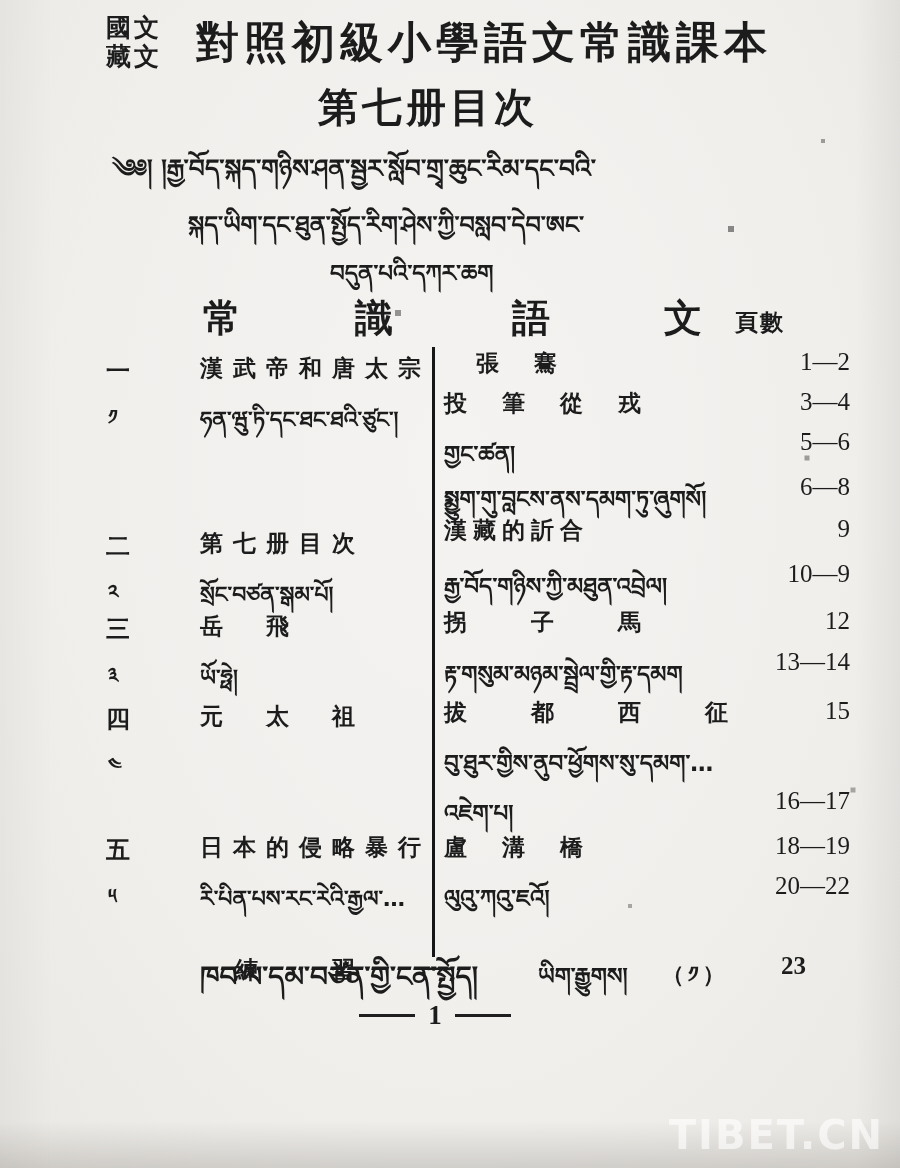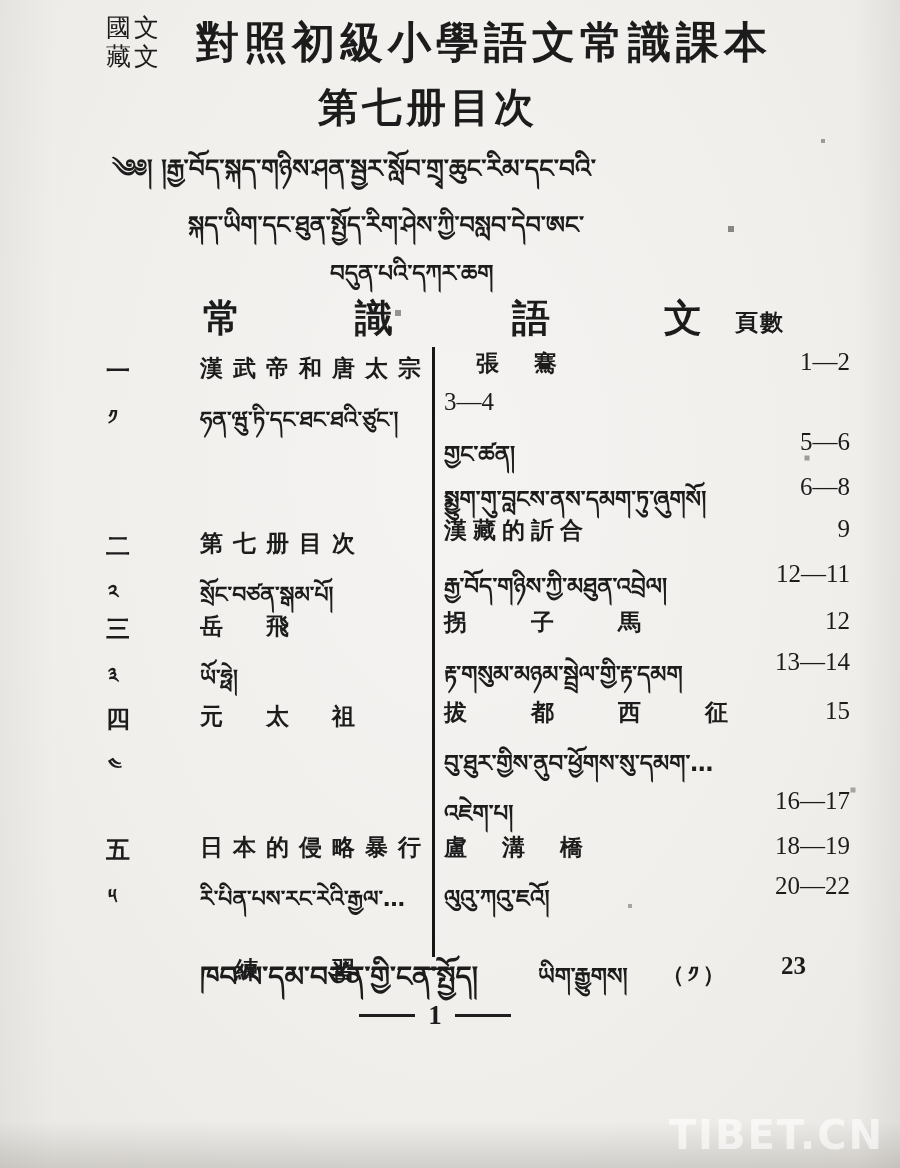--- a/index.html
+++ b/index.html
@@ -7,21 +7,21 @@
     position:relative;width:900px;height:1168px;margin:0 auto;overflow:hidden;
     color:#1c1c1c;
     font-family:"Liberation Serif","DejaVu Serif",serif;
     background:
       linear-gradient(180deg, rgba(0,0,0,0) 96%, rgba(120,115,108,0.25) 100%),
       linear-gradient(90deg, rgba(0,0,0,0.03) 0%, rgba(0,0,0,0) 6%, rgba(0,0,0,0) 95%, rgba(0,0,0,0.05) 100%),
       radial-gradient(ellipse at 50% 40%, #f4f3f1 0%, #f0efec 60%, #eae8e4 100%);
   }
   .abs{position:absolute;}
   .cjk{letter-spacing:6px;}
-  .corner{left:106px;top:14px;font-size:25px;font-weight:400;line-height:1.15;letter-spacing:3px;}
+  .corner{left:106px;top:14px;font-size:25px;font-weight:700;line-height:1.15;letter-spacing:3px;}
   .title{left:196px;top:14px;margin:0;font-size:43px;font-weight:700;letter-spacing:5px;white-space:nowrap;}
   .subtitle{left:318px;top:80px;margin:0;font-size:40px;font-weight:700;letter-spacing:4px;white-space:nowrap;}
   .tib{font-family:"DejaVu Sans","Liberation Sans",sans-serif;font-weight:600;white-space:nowrap;}
   .tib1{left:112px;top:140px;font-size:25px;}
   .tib2{left:188px;top:198px;font-size:24px;}
   .tib3{left:330px;top:247px;font-size:23px;}
   .hdr-k{left:203px;top:293px;font-size:38px;font-weight:700;white-space:nowrap;}
   .hdr-l{left:512px;top:293px;font-size:38px;font-weight:700;white-space:nowrap;}
   .hdr-p{left:735px;top:307px;font-size:23px;font-weight:700;letter-spacing:2px;}
   .divider{left:432px;top:347px;width:2.5px;height:610px;background:#161616;}
@@ -140,41 +140,42 @@
     </div>
 
   <div class="abs col-right">
 
       <div class="l-row">
         <span class="l-text cjk">張　騫</span>
         <span class="l-pages">1—2</span>
       </div>
 
       <div class="l-row">
+        <span class="l-text cjk">投　筆　從　戎</span>
         <span class="l-pages">3—4</span>
       </div>
 
       <div class="l-row">
         <span class="l-text">གྱང་ཚན།</span>
         <span class="l-pages">5—6</span>
       </div>
 
       <div class="l-row">
         <span class="l-text">སྨྱུག་གུ་བླངས་ནས་དམག་ཏུ་ཞུགསོ།</span>
         <span class="l-pages">6—8</span>
       </div>
 
       <div class="l-row">
         <span class="l-text cjk">漢藏的訢合</span>
         <span class="l-pages">9</span>
       </div>
 
       <div class="l-row">
         <span class="l-text">རྒྱ་བོད་གཉིས་ཀྱི་མཐུན་འབྲེལ།</span>
-        <span class="l-pages">12—11</span>
+        <span class="l-pages">10—9</span>
       </div>
 
       <div class="l-row">
         <span class="l-text cjk">拐　　子　　馬</span>
         <span class="l-pages">12</span>
       </div>
 
       <div class="l-row">
         <span class="l-text">རྟ་གསུམ་མཉམ་སྦྲེལ་གྱི་རྟ་དམག</span>
         <span class="l-pages">13—14</span>

